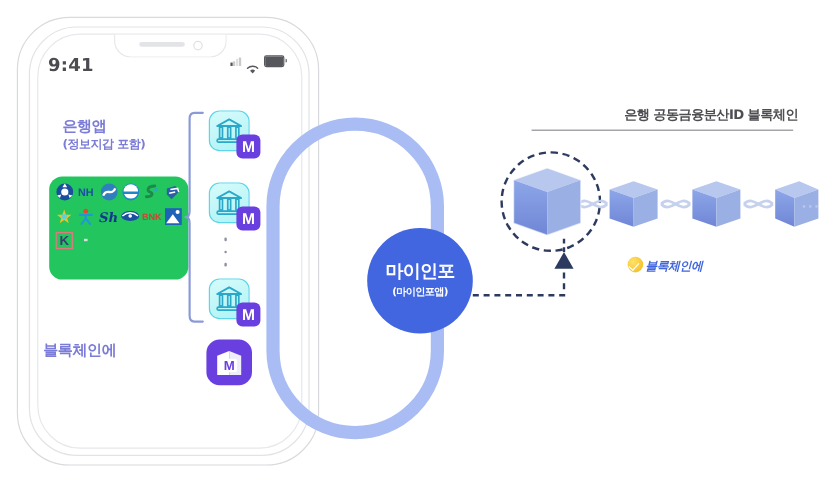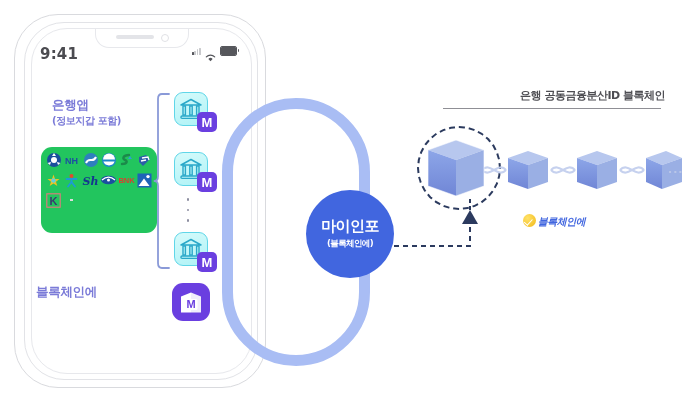--- a/index.html
+++ b/index.html
@@ -341,21 +341,21 @@
       <path d="M12 1.5 L22 5.5 L22 21.5 L12 21.5 Z" fill="#f0edfb"></path>
       <rect x="5.5" y="8" width="13" height="11" rx="1.5" fill="#fff"></rect>
       <text x="12" y="17.4" font-family="Liberation Sans, sans-serif" font-size="11" font-weight="bold" fill="#6a3fe0" text-anchor="middle">M</text>
     </svg>
   </div>
 
   <div id="pill"></div>
 
   <div id="circle">
     <span class="c1">마이인포</span>
-    <span class="c2">(블록체인에)</span>
+    <span class="c2">(마이인포앱)</span>
   </div>
 
   <svg class="abs" style="left:392px;top:180px;" width="110" height="100" viewBox="0 0 110 100">
     <path d="M2 66 L78 66 L78 44" stroke="#2b3a5e" stroke-width="2" fill="none" stroke-dasharray="5 4" stroke-linecap="butt"></path>
     <path d="M70 44 L86 44 L78 30 Z" fill="#2b3a5e"></path>
     <path d="M78 30 L78 18" stroke="#2b3a5e" stroke-width="2" fill="none" stroke-dasharray="4 3"></path>
   </svg>
 
   <div id="bc-title">은행 공동금융분산ID 블록체인</div>
   <div id="bc-rule"></div>

